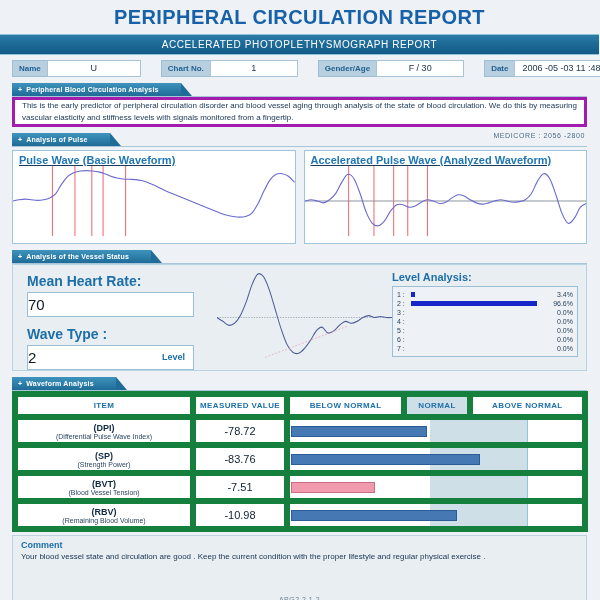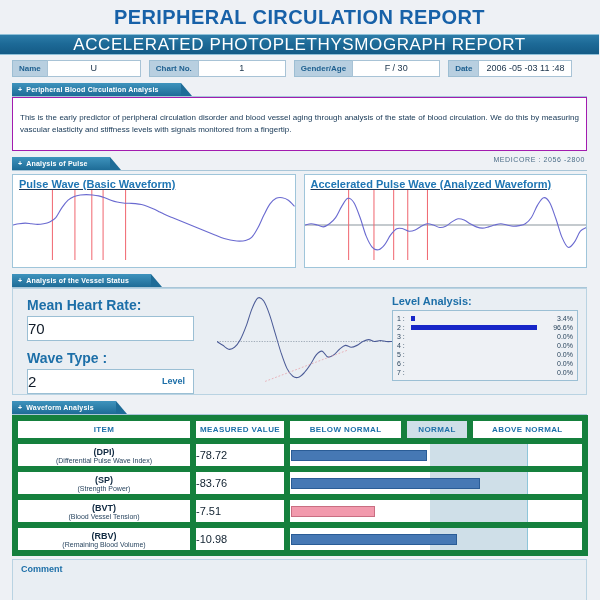--- a/index.html
+++ b/index.html
@@ -17,27 +17,27 @@
   .main-title{
     font-size:20px;font-weight:bold;color:#1761a8;letter-spacing:.4px;
     font-family:"Liberation Sans", sans-serif;
   }
   .sub-title{font-size:10px;color:#16456e;margin-top:2px;}
 
   .band{
     margin-top:5px;
     background:linear-gradient(to bottom,#2d7ca8 0%,#1d6a97 45%,#145b86 100%);
     height:19px;line-height:19px;text-align:center;
-    color:#ffffff;font-size:17px;letter-spacing:.6px;
+    color:#ffffff;font-size:10px;letter-spacing:.6px;
     border-top:1px solid #8fc0d8;border-bottom:1px solid #8fc0d8;
   }
 
   
   .fields{display:flex;align-items:center;gap:0;padding:5px 12px 0 12px;}
-  .fgroup{display:flex;align-items:stretch;margin-right:8px;}
+  .fgroup{display:flex;align-items:stretch;margin-right:20px;}
   .flabel{
     background:#b8cfe0;color:#1d5f8f;font-size:8px;font-weight:bold;
     padding:0 6px;height:15px;line-height:15px;white-space:nowrap;
     border:1px solid #9dbed3;border-right:none;
   }
   .fval{
     background:#ffffff;border:1px solid #a8c3d6;
     height:15px;line-height:15px;font-size:9px;color:#20384f;
     text-align:center;
   }
@@ -51,22 +51,22 @@
     padding:0 22px 0 6px;margin:6px 0 0 12px;
   }
   .sec-tab::after{
     content:"";position:absolute;right:-11px;top:0;
     border-style:solid;border-width:0 11px 13px 0;
     border-color:transparent transparent #1e6c97 transparent;
   }
   .sec-tab .plus{display:inline-block;margin-right:4px;font-weight:bold;}
   .tabrule{height:1px;background:#a9c6d8;margin:0 12px;}
   .desc{
-    margin:0 12px;background:#ffffff;border:1px solid #a21caf;
-    padding:14px 7px;font-size:8px;line-height:1.5;color:#153654;text-align:justify;
+    margin:0 12px;background:#ffffff;border:3px solid #a21caf;
+    padding:0 7px;font-size:8px;line-height:1.5;color:#153654;text-align:justify;
   }
 
   .medicore{
     position:absolute;right:14px;font-size:7px;color:#4b6d88;letter-spacing:.6px;
   }
 
   
   .waverow{display:flex;gap:8px;margin:3px 12px 0 12px;}
   .wavebox{
     flex:1;background:#ffffff;border:1px solid #9fc5da;position:relative;height:92px;text-decoration:underline;
@@ -109,21 +109,21 @@
   .watable{margin:0 12px;border:1px solid #6fb5cf;border-collapse:collapse;width:576px;background:#fff;}
   .watable td,.watable th{border:6px solid #15803d;padding:0;}
   .wahead th{
     font-size:8px;font-weight:bold;color:#1d6fa8;letter-spacing:.4px;height:17px;
     background:#ffffff;
   }
   .wahead th.norm{background:#cfdfe8;}
   .itemcell{width:172px;text-align:center;padding:2px 0;}
   .itemabbr{font-size:9px;font-weight:bold;color:#112a42;}
   .itemfull{font-size:7px;color:#2a4660;}
-  .valcell{width:88px;text-align:left;font-size:11px;color:#10202f;}
+  .valcell{width:88px;text-align:center;font-size:11px;color:#10202f;}
   .barcell{position:relative;height:22px;padding:0;}
   .bar{position:absolute;left:1px;top:6px;height:9px;border:1px solid #2a5c96;}
   .bar.blue{background:#4678b4;}
   .bar.pink{background:#f29aad;border-color:#c96e82;}
 
   
   .comment{
     margin:3px 12px 0 12px;background:#e9eef3;border:1px solid #b9d3e2;
     height:62px;padding:4px 8px;position:relative;
   }
@@ -347,20 +347,21 @@
             <div style="position:absolute;left:81%;top:0;bottom:0;right:0;background:#fff;border-left:1px solid #8ec6da;"></div>
             <div class="bar blue" style="width:56%"></div>
           </td>
         </tr>
       </tbody>
   </table>
 
   
   <div class="comment">
     <div class="ctitle">Comment</div>
+    <div class="ctext">Your blood vessel state and circulation are good . Keep the current condition with the proper lifestyle and regular physical exercise .</div>
     <div class="version">APG2 2.1.2</div>
   </div>
   <div class="outer-rule"></div>
   <div style="position:relative;height:12px;">
     
   </div>
 
 </div>
 
 </body></html>

